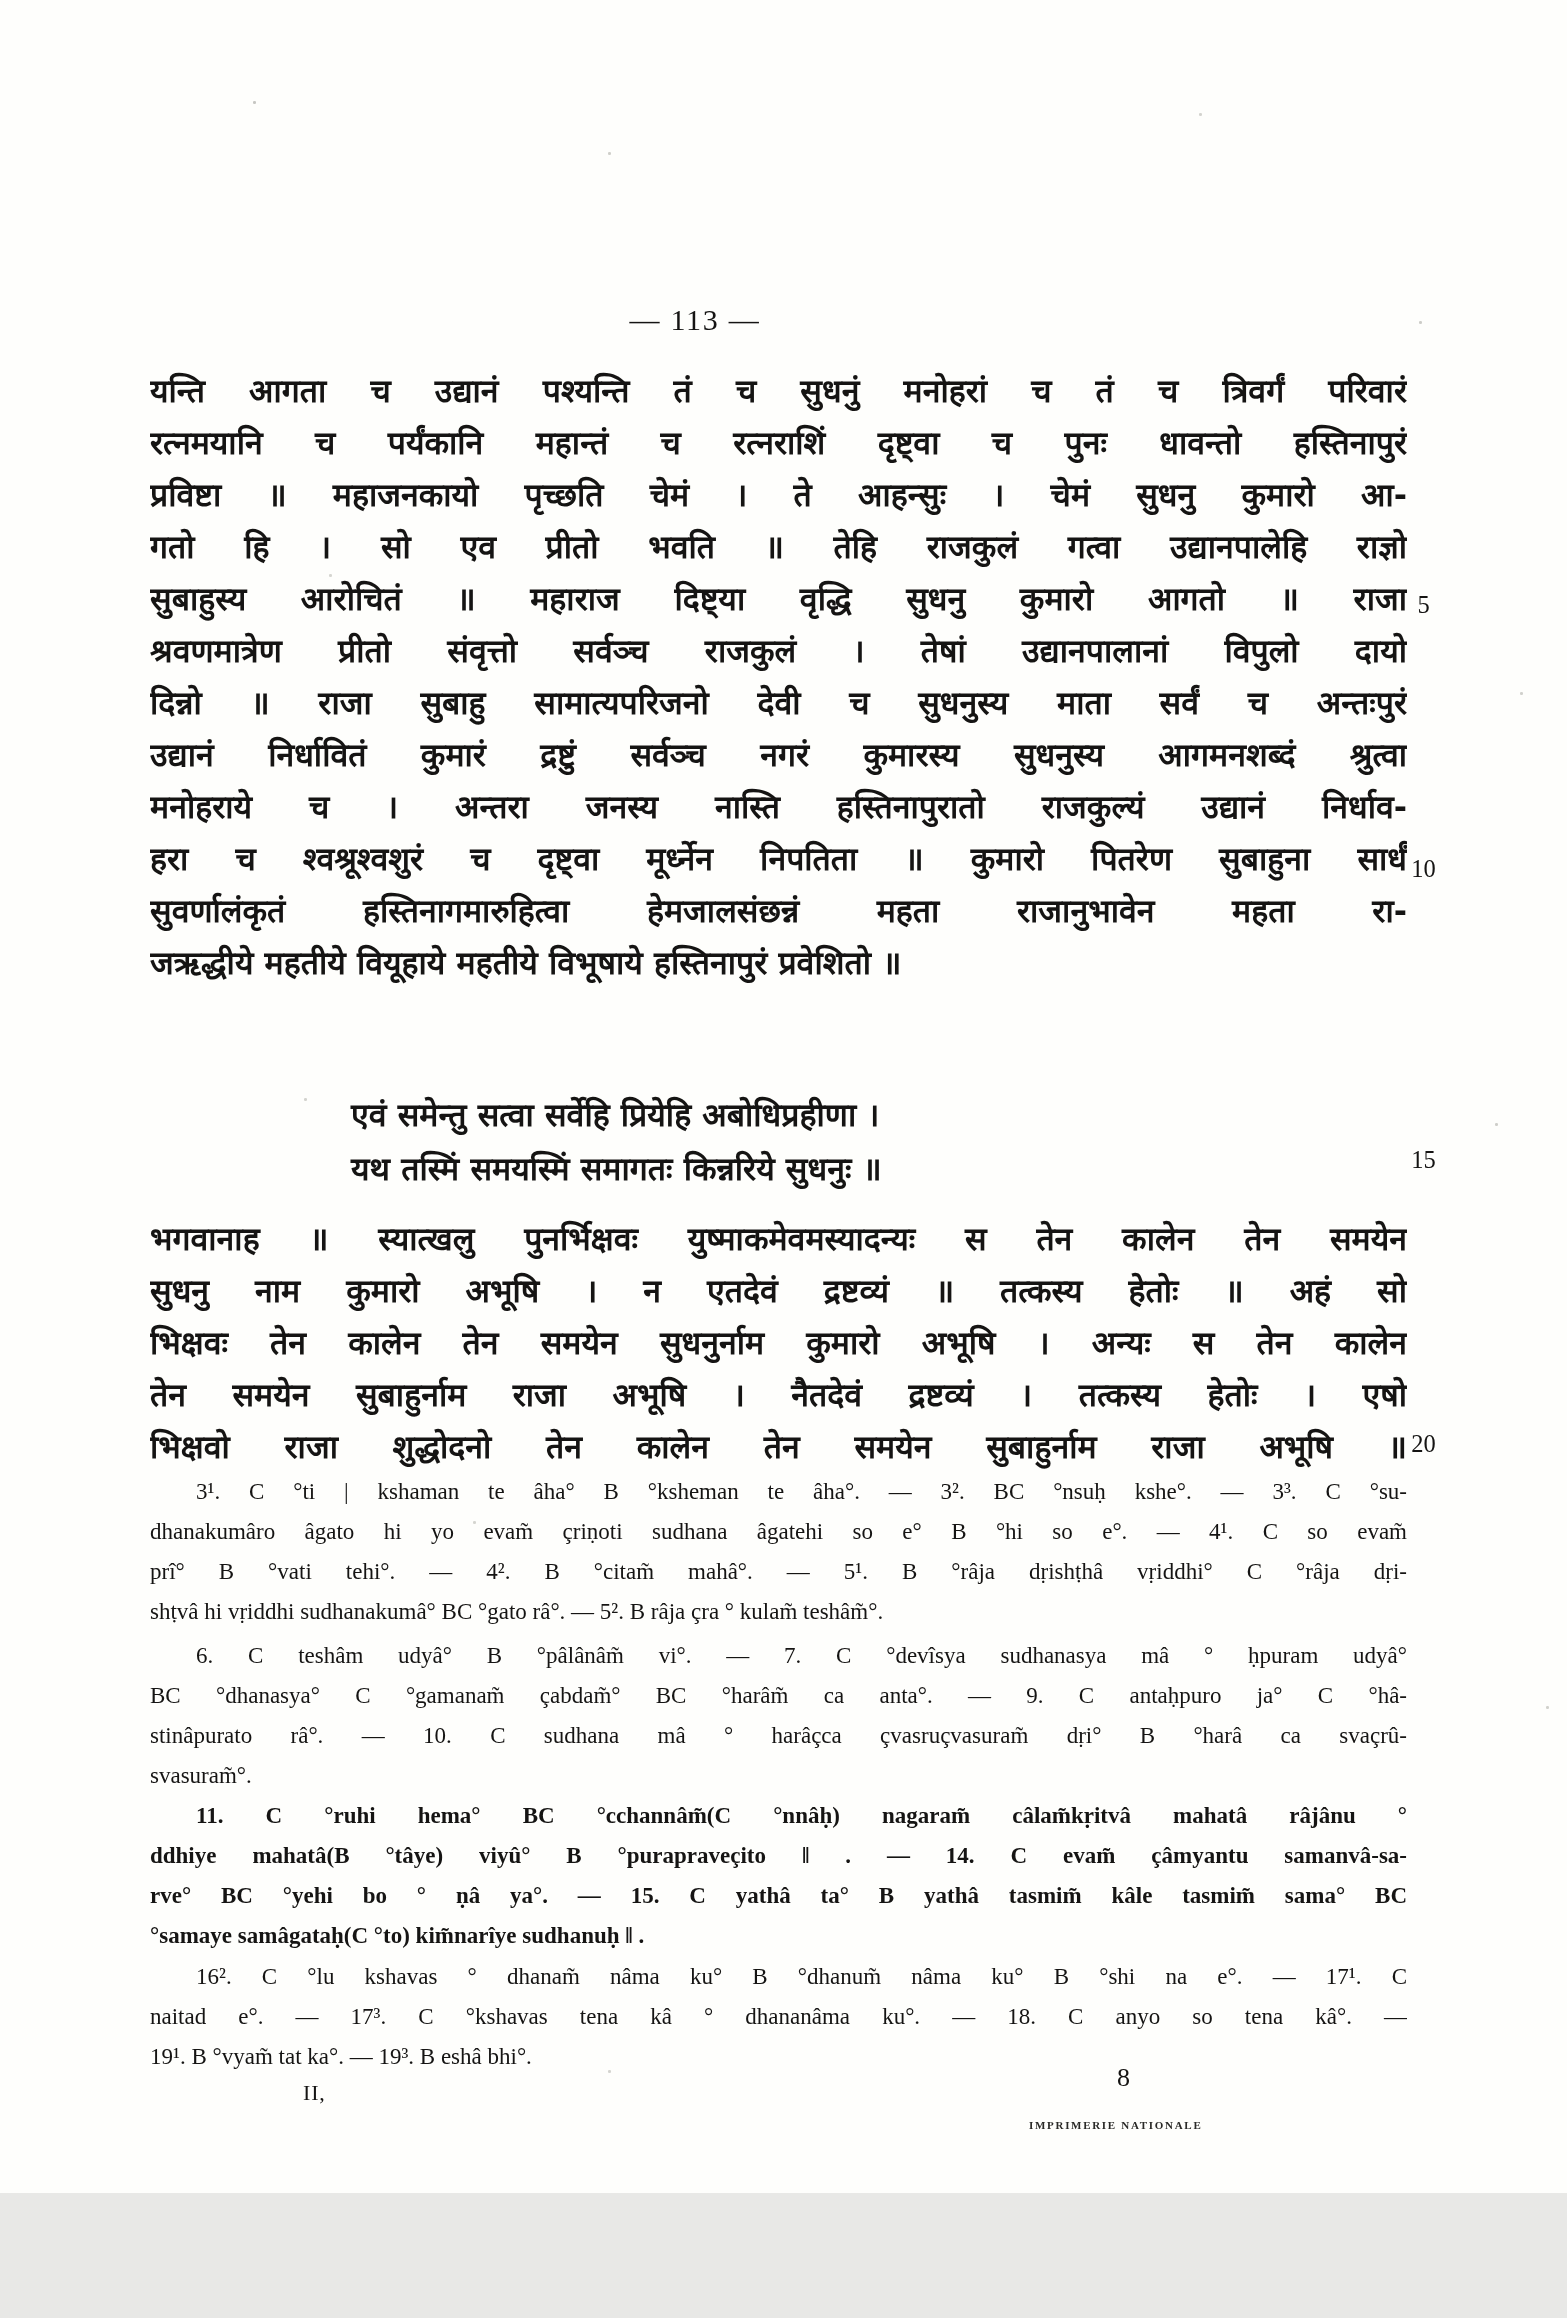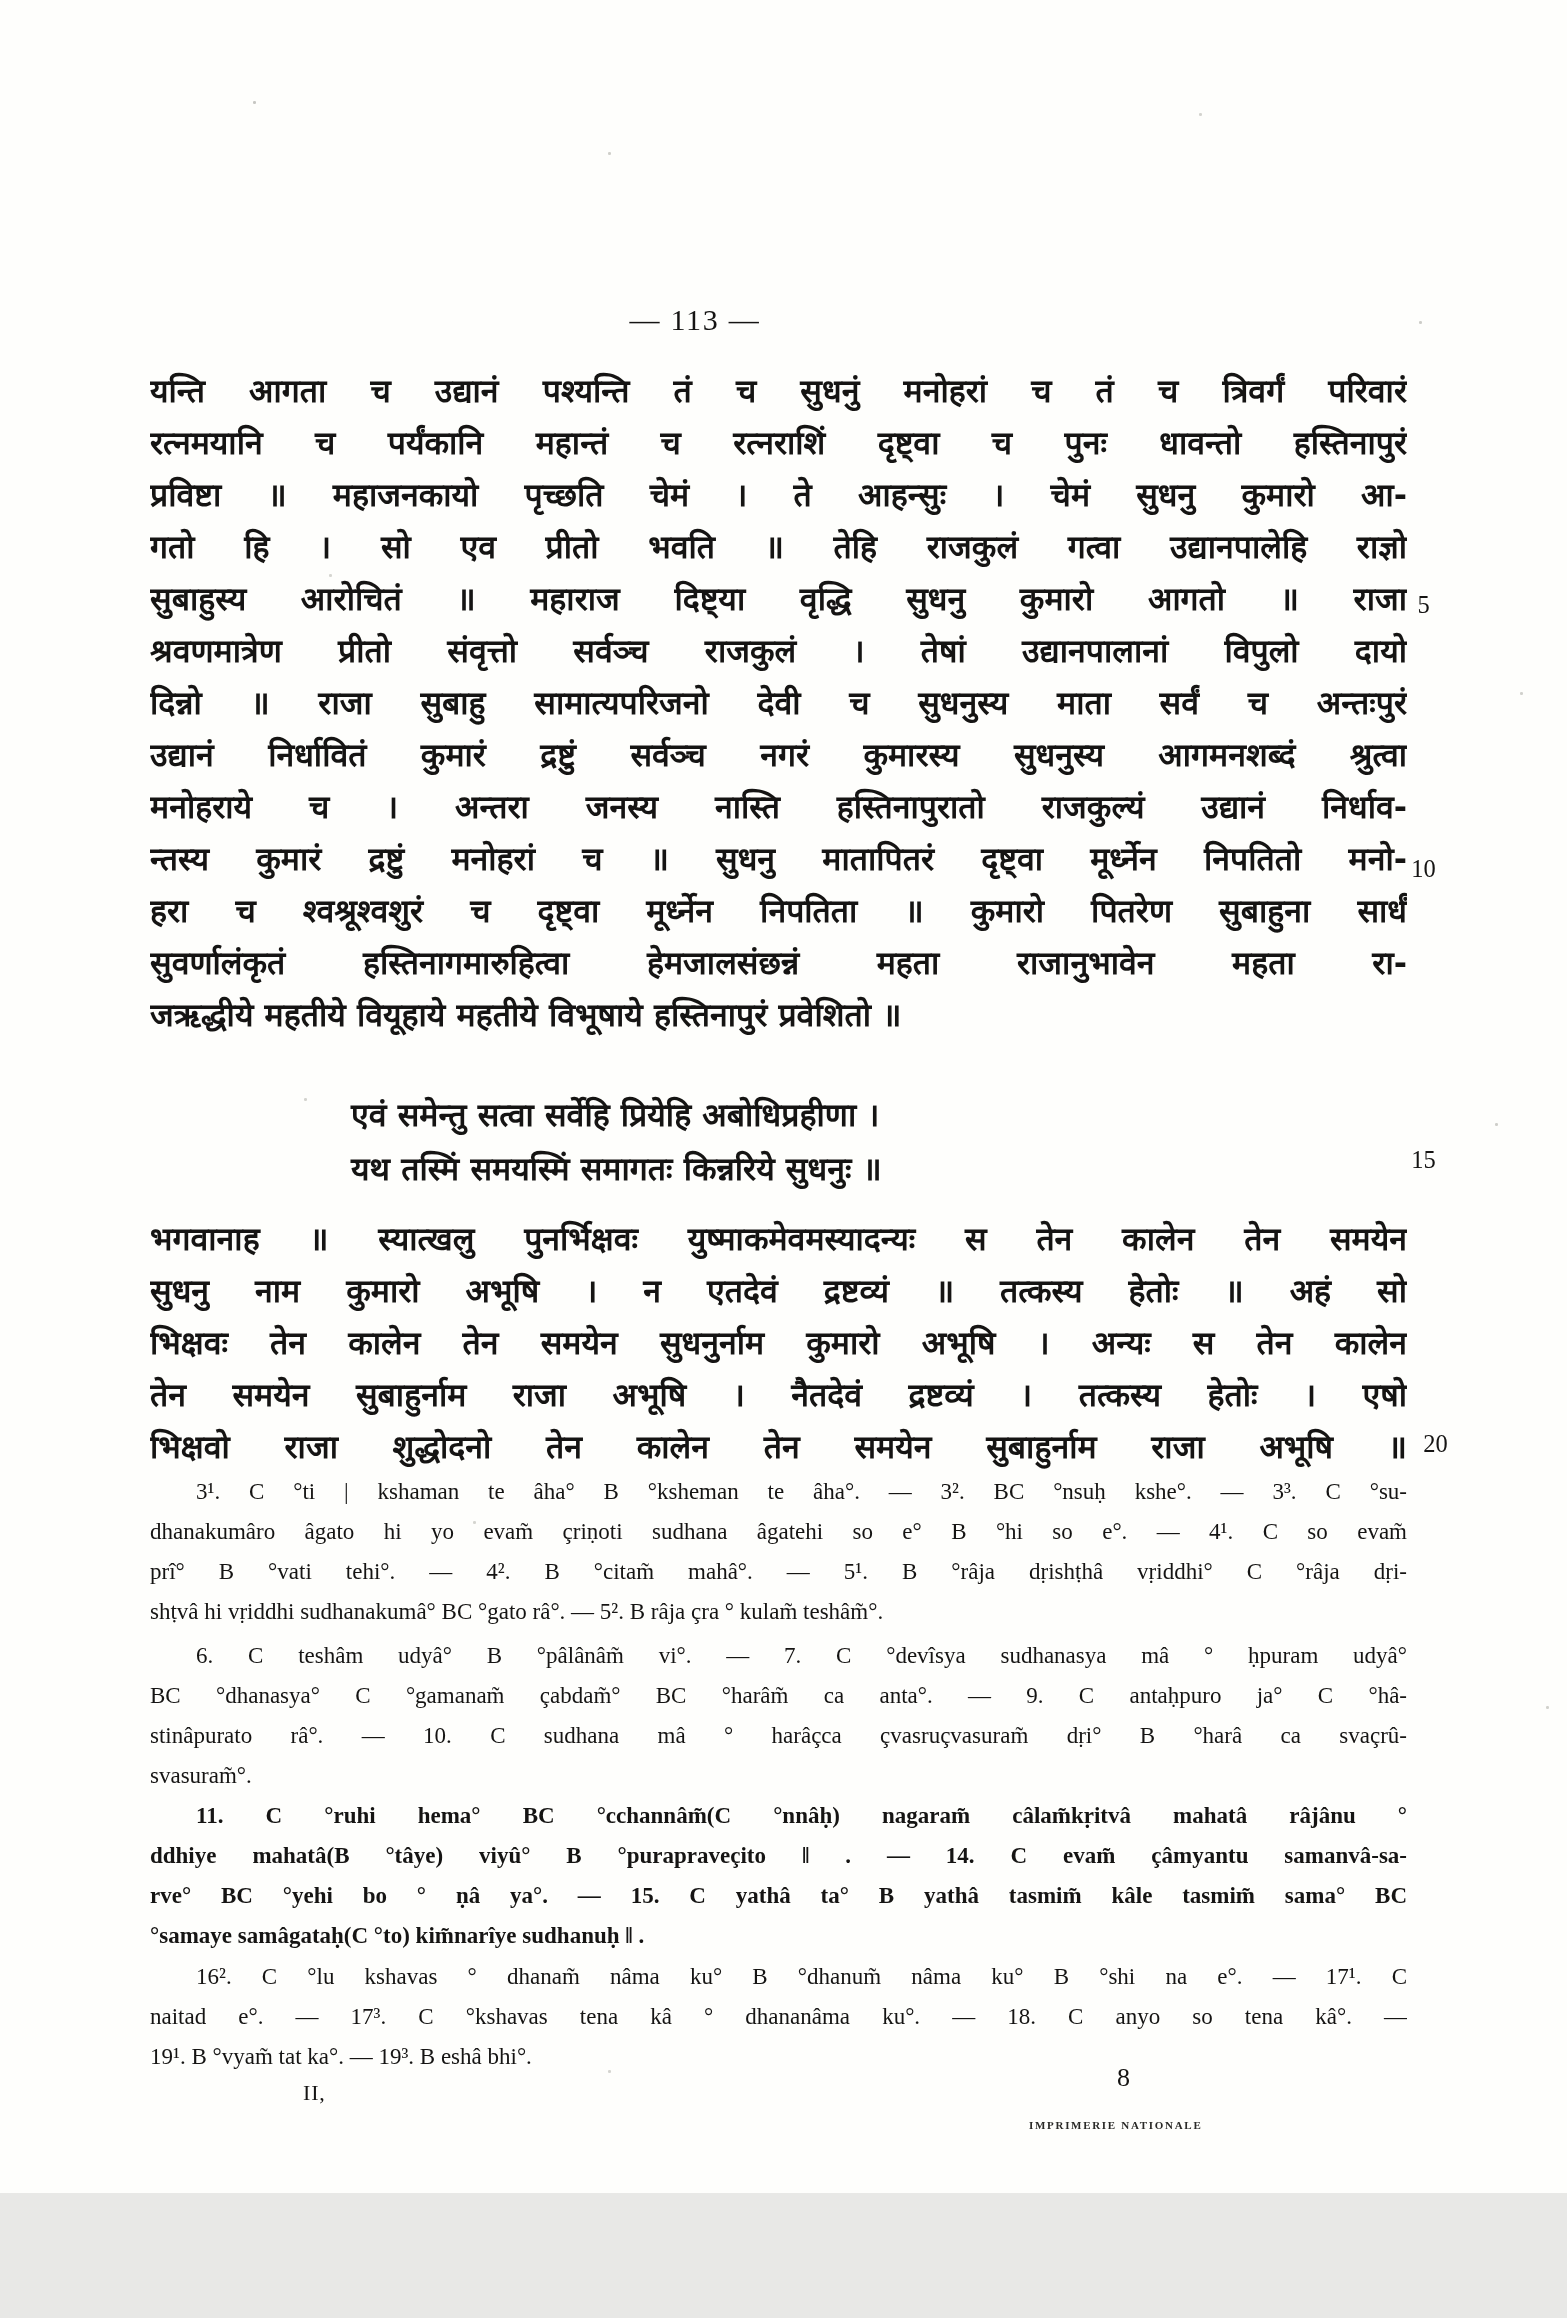--- a/index.html
+++ b/index.html
@@ -33,21 +33,21 @@
   .verse-line{
     font-family:"DejaVu Sans", sans-serif;
     font-size:32px;line-height:54px;height:54px;
     font-weight:600;white-space:nowrap;text-align:left;
   }
   
   .margin-num{
     position:absolute;left:1394px;width:59px;text-align:center;
     font-size:24.5px;font-family:"Liberation Serif", serif;
   }
-  .mn5{top:591px;}  .mn10{top:855px;text-align:center;}  .mn15{top:1146px;}  .mn20{top:1430px;padding-left:12px;}
+  .mn5{top:591px;}  .mn10{top:855px;text-align:center;}  .mn15{top:1146px;}  .mn20{top:1430px;}
   
   .fn-block{position:absolute;left:150px;width:1257px;}
   .fnp1{top:1472px;} .fnp2{top:1636px;} .fnp3{top:1796px;font-weight:bold;} .fnp4{top:1957px;}
   .fn-line{
     font-family:"Liberation Serif", serif;
     font-size:23px;line-height:40px;height:40px;
     text-align:justify;text-align-last:justify;
     overflow:hidden;
   }
   .fn-line.first{text-indent:46px;}
@@ -89,21 +89,20 @@
   <div class="deva-block p1">
     <div class="deva-line">यन्ति आगता च उद्यानं पश्यन्ति तं च सुधनुं मनोहरां च तं च त्रिवर्गं परिवारं</div>
     <div class="deva-line">रत्नमयानि च पर्यंकानि महान्तं च रत्नराशिं दृष्ट्वा च पुनः धावन्तो हस्तिनापुरं</div>
     <div class="deva-line">प्रविष्टा ॥ महाजनकायो पृच्छति चेमं । ते आहन्सुः । चेमं सुधनु कुमारो आ-</div>
     <div class="deva-line">गतो हि । सो एव प्रीतो भवति ॥ तेहि राजकुलं गत्वा उद्यानपालेहि राज्ञो</div>
     <div class="deva-line">सुबाहुस्य आरोचितं ॥ महाराज दिष्ट्या वृद्धि सुधनु कुमारो आगतो ॥ राजा</div>
     <div class="deva-line">श्रवणमात्रेण प्रीतो संवृत्तो सर्वञ्च राजकुलं । तेषां उद्यानपालानां विपुलो दायो</div>
     <div class="deva-line">दिन्नो ॥ राजा सुबाहु सामात्यपरिजनो देवी च सुधनुस्य माता सर्वं च अन्तःपुरं</div>
     <div class="deva-line">उद्यानं निर्धावितं कुमारं द्रष्टुं सर्वञ्च नगरं कुमारस्य सुधनुस्य आगमनशब्दं श्रुत्वा</div>
     <div class="deva-line">मनोहराये च । अन्तरा जनस्य नास्ति हस्तिनापुरातो राजकुल्यं उद्यानं निर्धाव-</div>
-    <div class="deva-line">न्तस्य कुमारं द्रष्टुं मनोहरां च ॥ सुधनु मातापितरं दृष्ट्वा मूर्ध्नेन निपतितो मनो-</div>
     <div class="deva-line">हरा च श्वश्रूश्वशुरं च दृष्ट्वा मूर्ध्नेन निपतिता ॥ कुमारो पितरेण सुबाहुना सार्धं</div>
     <div class="deva-line">सुवर्णालंकृतं हस्तिनागमारुहित्वा हेमजालसंछन्नं महता राजानुभावेन महता रा-</div>
     <div class="deva-line last">जऋद्धीये महतीये वियूहाये महतीये विभूषाये हस्तिनापुरं प्रवेशितो ॥</div>
   </div>
 
   <div class="verse-block">
     <div class="verse-line">एवं समेन्तु सत्वा सर्वेहि प्रियेहि अबोधिप्रहीणा ।</div>
     <div class="verse-line">यथ तस्मिं समयस्मिं समागतः किन्नरिये सुधनुः ॥</div>
   </div>
 

